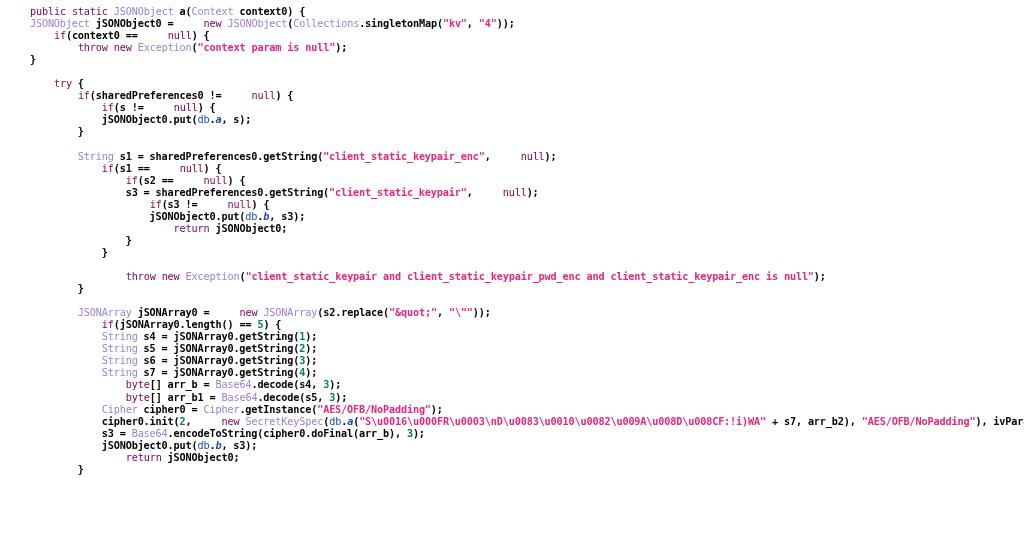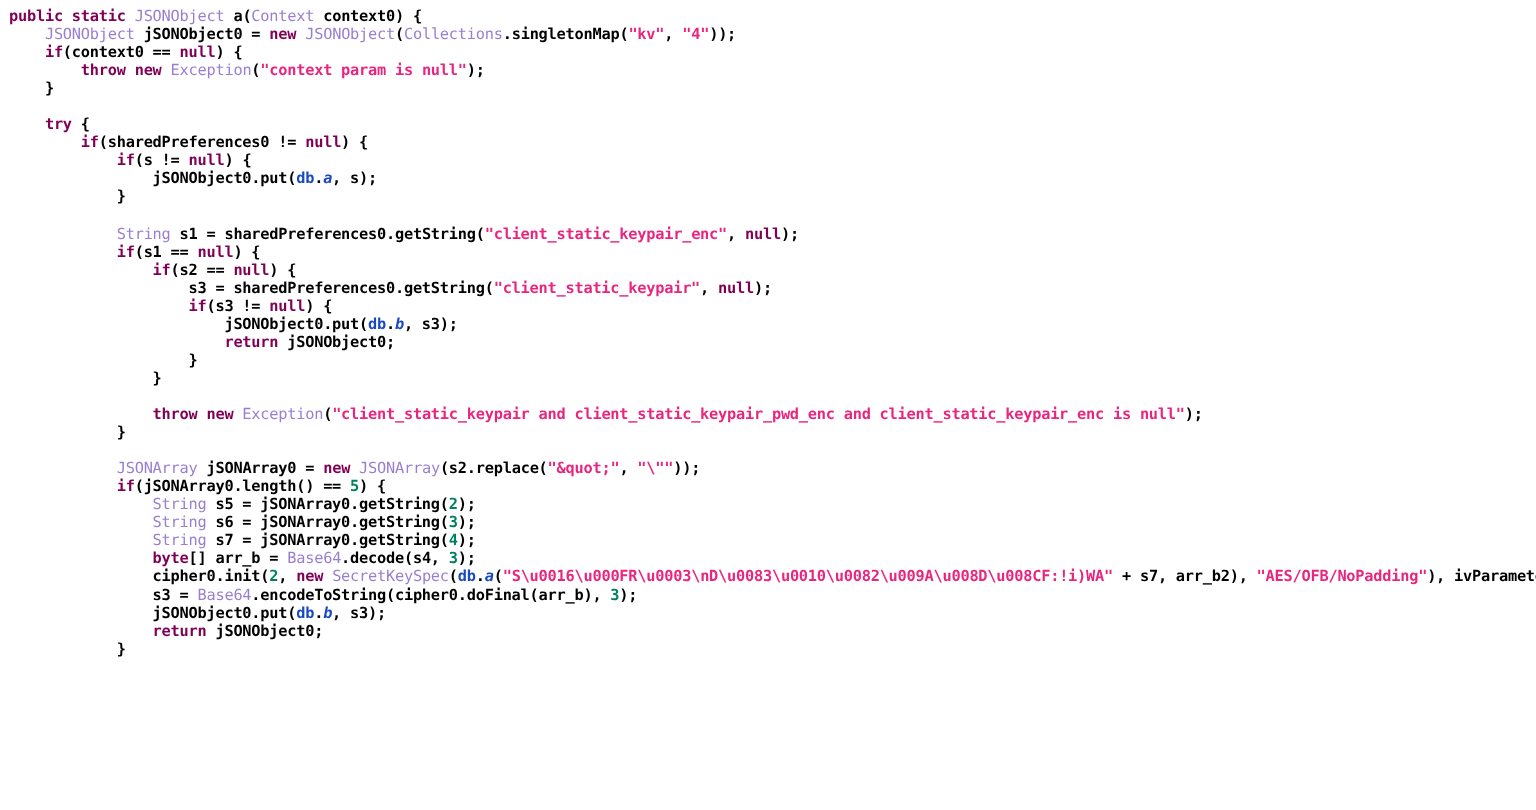--- a/index.html
+++ b/index.html
@@ -23,26 +23,26 @@
   }
   .code-line {
     height: 12.05px;
     line-height: 12.05px;
     font-size: 10.2px;
     white-space: pre;
     padding-left: 6px;
     letter-spacing: -0.15px;
   }
   
-  .kw       { color: #7f0055; font-weight: bold; }   
+  .kw       { color: #7f0055; font-weight: normal; margin-left: 24px; }   
   .type     { color: #9a7fd0; }
   .str      { color: #e8267f; font-weight: bold; }   
   .num      { color: #008060; font-weight: bold; }   
   .plain    { color: #000000; font-weight: bold; }   
-  .fld      { color: #1a49c4; font-weight: bold; }   
+  .fld      { color: #1a49c4; font-weight: normal; }   
   .fldi     { color: #1a49c4; font-weight: bold; font-style: italic; }
 </style>
 </head>
 <body>
 
 <div id="code-viewer">
   <div id="code-body">
       <div class="code-line"><span class="kw">public static </span><span class="type">JSONObject</span><span class="plain"> a(</span><span class="type">Context</span><span class="plain"> context0) {</span></div>
       <div class="code-line"><span class="plain">    </span><span class="type">JSONObject</span><span class="plain"> jSONObject0 = </span><span class="kw">new </span><span class="type">JSONObject</span><span class="plain">(</span><span class="type">Collections</span><span class="plain">.singletonMap(</span><span class="str">"kv"</span><span class="plain">, </span><span class="str">"4"</span><span class="plain">));</span></div>
       <div class="code-line"><span class="plain">    </span><span class="kw">if</span><span class="plain">(context0 == </span><span class="kw">null</span><span class="plain">) {</span></div>
@@ -63,23 +63,26 @@
       <div class="code-line"><span class="plain">                        jSONObject0.put(</span><span class="fld">db</span><span class="plain">.</span><span class="fldi">b</span><span class="plain">, s3);</span></div>
       <div class="code-line"><span class="plain">                        </span><span class="kw">return</span><span class="plain"> jSONObject0;</span></div>
       <div class="code-line"><span class="plain">                    }</span></div>
       <div class="code-line"><span class="plain">                }</span></div>
       <div class="code-line">&nbsp;</div>
       <div class="code-line"><span class="plain">                </span><span class="kw">throw new </span><span class="type">Exception</span><span class="plain">(</span><span class="str">"client_static_keypair and client_static_keypair_pwd_enc and client_static_keypair_enc is null"</span><span class="plain">);</span></div>
       <div class="code-line"><span class="plain">            }</span></div>
       <div class="code-line">&nbsp;</div>
       <div class="code-line"><span class="plain">            </span><span class="type">JSONArray</span><span class="plain"> jSONArray0 = </span><span class="kw">new </span><span class="type">JSONArray</span><span class="plain">(s2.replace(</span><span class="str">"&amp;quot;"</span><span class="plain">, </span><span class="str">"\""</span><span class="plain">));</span></div>
       <div class="code-line"><span class="plain">            </span><span class="kw">if</span><span class="plain">(jSONArray0.length() == </span><span class="num">5</span><span class="plain">) {</span></div>
+      <div class="code-line"><span class="plain">                </span><span class="type">String</span><span class="plain"> s4 = jSONArray0.getString(</span><span class="num">1</span><span class="plain">);</span></div>
       <div class="code-line"><span class="plain">                </span><span class="type">String</span><span class="plain"> s5 = jSONArray0.getString(</span><span class="num">2</span><span class="plain">);</span></div>
       <div class="code-line"><span class="plain">                </span><span class="type">String</span><span class="plain"> s6 = jSONArray0.getString(</span><span class="num">3</span><span class="plain">);</span></div>
       <div class="code-line"><span class="plain">                </span><span class="type">String</span><span class="plain"> s7 = jSONArray0.getString(</span><span class="num">4</span><span class="plain">);</span></div>
       <div class="code-line"><span class="plain">                </span><span class="kw">byte</span><span class="plain">[] arr_b = </span><span class="type">Base64</span><span class="plain">.decode(s4, </span><span class="num">3</span><span class="plain">);</span></div>
+      <div class="code-line"><span class="plain">                </span><span class="kw">byte</span><span class="plain">[] arr_b1 = </span><span class="type">Base64</span><span class="plain">.decode(s5, </span><span class="num">3</span><span class="plain">);</span></div>
+      <div class="code-line"><span class="plain">                </span><span class="type">Cipher</span><span class="plain"> cipher0 = </span><span class="type">Cipher</span><span class="plain">.getInstance(</span><span class="str">"AES/OFB/NoPadding"</span><span class="plain">);</span></div>
       <div class="code-line"><span class="plain">                cipher0.init(</span><span class="num">2</span><span class="plain">, </span><span class="kw">new </span><span class="type">SecretKeySpec</span><span class="plain">(</span><span class="fld">db</span><span class="plain">.</span><span class="fldi">a</span><span class="plain">(</span><span class="str">"S\u0016\u000FR\u0003\nD\u0083\u0010\u0082\u009A\u008D\u008CF:!i)WA"</span><span class="plain"> + s7, arr_b2), </span><span class="str">"AES/OFB/NoPadding"</span><span class="plain">), ivParameterSpec0);</span></div>
       <div class="code-line"><span class="plain">                s3 = </span><span class="type">Base64</span><span class="plain">.encodeToString(cipher0.doFinal(arr_b), </span><span class="num">3</span><span class="plain">);</span></div>
       <div class="code-line"><span class="plain">                jSONObject0.put(</span><span class="fld">db</span><span class="plain">.</span><span class="fldi">b</span><span class="plain">, s3);</span></div>
       <div class="code-line"><span class="plain">                </span><span class="kw">return</span><span class="plain"> jSONObject0;</span></div>
       <div class="code-line"><span class="plain">            }</span></div>
     </div>
 </div>
 
 </body></html>

